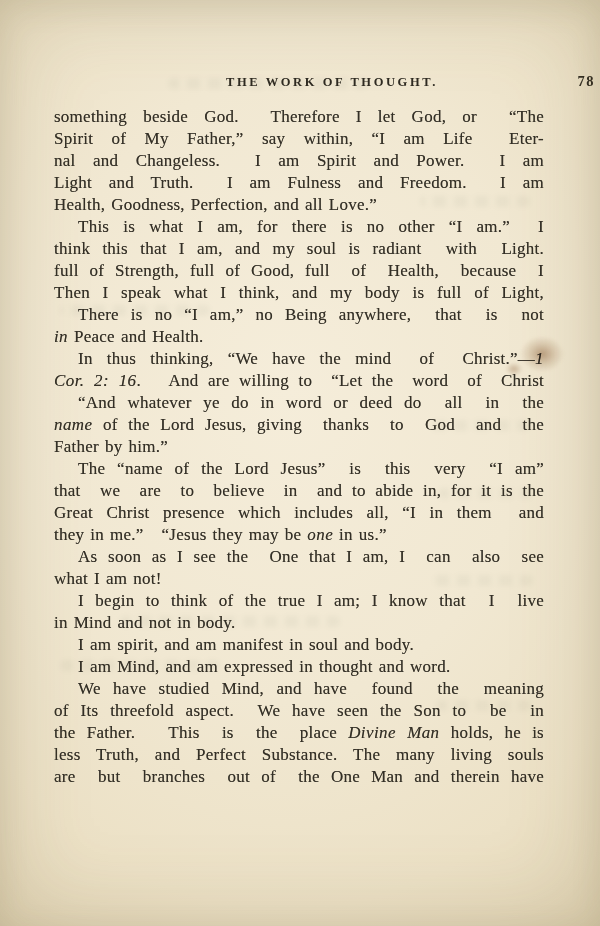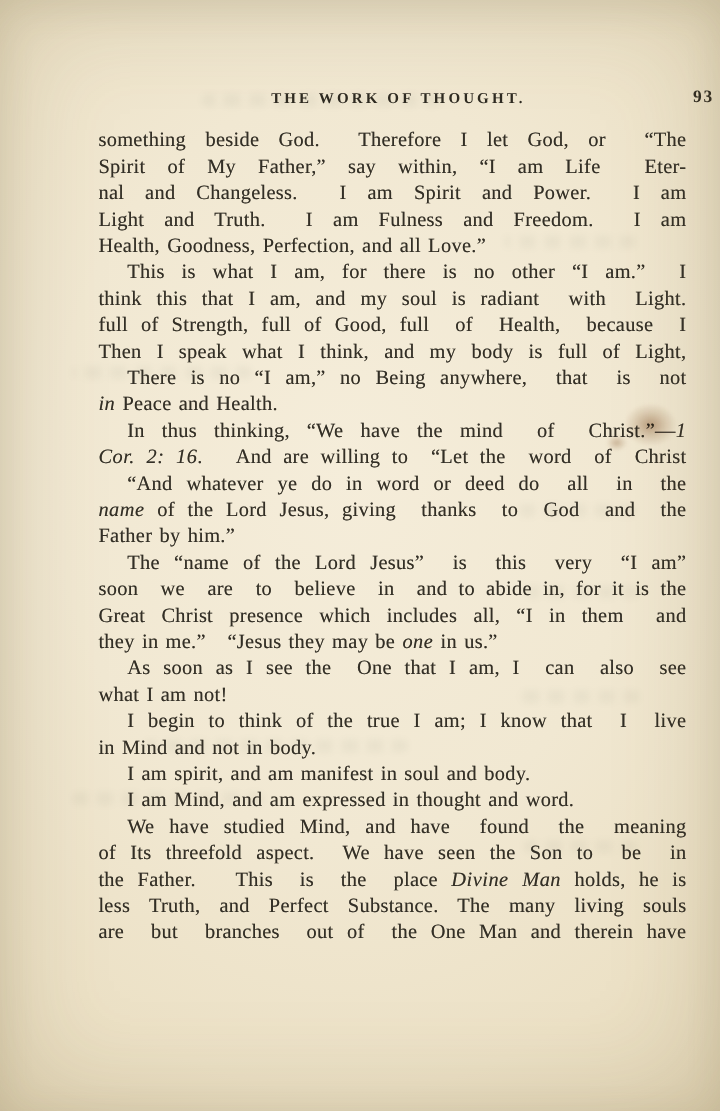--- a/index.html
+++ b/index.html
@@ -54,21 +54,20 @@
   .body-text {
     position: absolute;
     top: 106px;
     left: 54px;
     width: 490px;
     z-index: 3;
     font-size: 17px;
     line-height: 22px;
     letter-spacing: 0.25px;
     word-spacing: 1.5px;
-    margin-left: 28px;
   }
   .line {
     text-align: justify;
     text-align-last: justify;
     white-space: pre-wrap;
     text-shadow: 0 0 0.5px rgba(51, 47, 38, 0.55);
   }
   .line.last { text-align-last: left; }
   .line.indent { text-indent: 24px; }
   .line i { letter-spacing: 0.4px; font-family: Liberation Serif, serif; }
@@ -108,42 +107,42 @@
   <div class="ghost" style="left:60px;  top:305px; width:150px;"></div>
   <div class="ghost" style="left:430px; top:420px; width:100px;"></div>
   <div class="ghost" style="left:438px; top:488px; width:95px;"></div>
   <div class="ghost" style="left:428px; top:575px; width:105px;"></div>
   <div class="ghost" style="left:120px; top:616px; width:220px;"></div>
   <div class="ghost" style="left:60px;  top:660px; width:160px;"></div>
   <div class="ghost" style="left:436px; top:700px; width:95px;"></div>
 
   <header class="running-head">
     <div class="head-title">THE WORK OF THOUGHT.</div>
-    <div class="page-number">93</div>
+    <div class="page-number">78</div>
   </header>
 
   <main class="body-text">
       <div class="line"><span>something beside God.  Therefore I let God, or  “The</span></div>
       <div class="line"><span>Spirit of My Father,” say within, “I am Life  Eter-</span></div>
       <div class="line"><span>nal and Changeless.  I am Spirit and Power.  I am</span></div>
       <div class="line"><span>Light and Truth.  I am Fulness and Freedom.  I am</span></div>
       <div class="line last"><span>Health, Goodness, Perfection, and all Love.”</span></div>
       <div class="line indent"><span>This is what I am, for there is no other “I am.”  I</span></div>
       <div class="line"><span>think this that I am, and my soul is radiant  with  Light.</span></div>
       <div class="line"><span>full of Strength, full of Good, full  of  Health,  because  I</span></div>
       <div class="line"><span>Then I speak what I think, and my body is full of Light,</span></div>
       <div class="line indent"><span>There is no “I am,” no Being anywhere,  that  is  not</span></div>
       <div class="line last"><i>in</i><span> Peace and Health.</span></div>
       <div class="line indent"><span>In thus thinking, “We have the mind  of  Christ.”—</span><i>1</i></div>
       <div class="line"><i>Cor. 2: 16</i><span>.   And are willing to  “Let the  word  of  Christ</span></div>
       <div class="line indent"><span>“And whatever ye do in word or deed do  all  in  the</span></div>
       <div class="line"><i>name</i><span> of the Lord Jesus, giving  thanks  to  God  and  the</span></div>
       <div class="line last"><span>Father by him.”</span></div>
       <div class="line indent"><span>The “name of the Lord Jesus”  is  this  very  “I am”</span></div>
-      <div class="line"><span>soon  we  are  to  believe  in  and to abide in, for it is the</span></div>
+      <div class="line"><span>that  we  are  to  believe  in  and to abide in, for it is the</span></div>
       <div class="line"><span>Great Christ presence which includes all, “I in them  and</span></div>
       <div class="line last"><span>they in me.”   “Jesus they may be </span><i>one</i><span> in us.”</span></div>
       <div class="line indent"><span>As soon as I see the  One that I am, I  can  also  see</span></div>
       <div class="line last"><span>what I am not!</span></div>
       <div class="line indent"><span>I begin to think of the true I am; I know that  I  live</span></div>
       <div class="line last"><span>in Mind and not in body.</span></div>
       <div class="line last indent"><span>I am spirit, and am manifest in soul and body.</span></div>
       <div class="line last indent"><span>I am Mind, and am expressed in thought and word.</span></div>
       <div class="line indent"><span>We have studied Mind, and have  found  the  meaning</span></div>
       <div class="line"><span>of Its threefold aspect.  We have seen the Son to  be  in</span></div>

